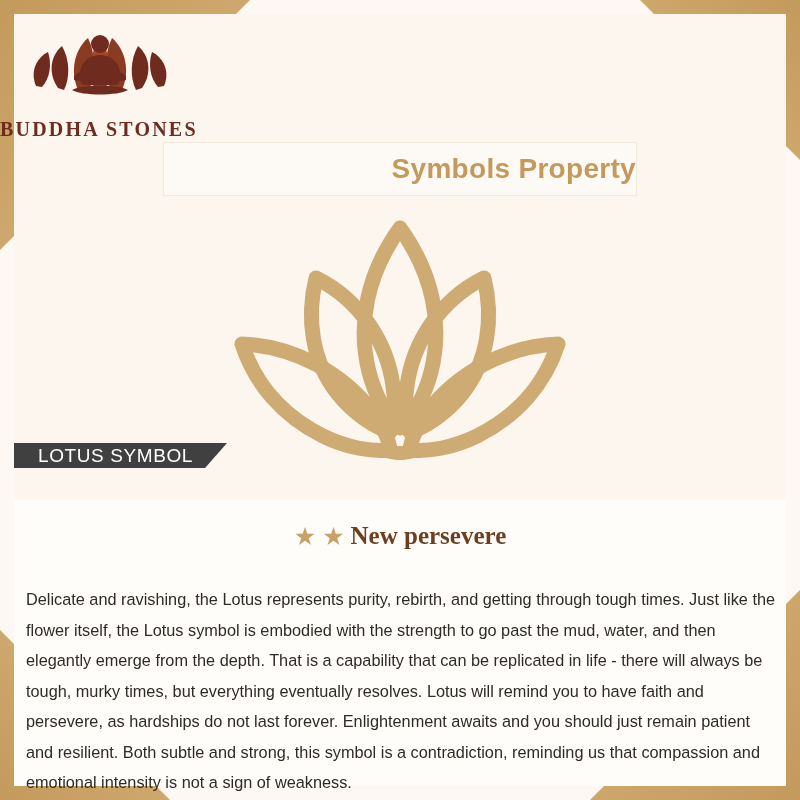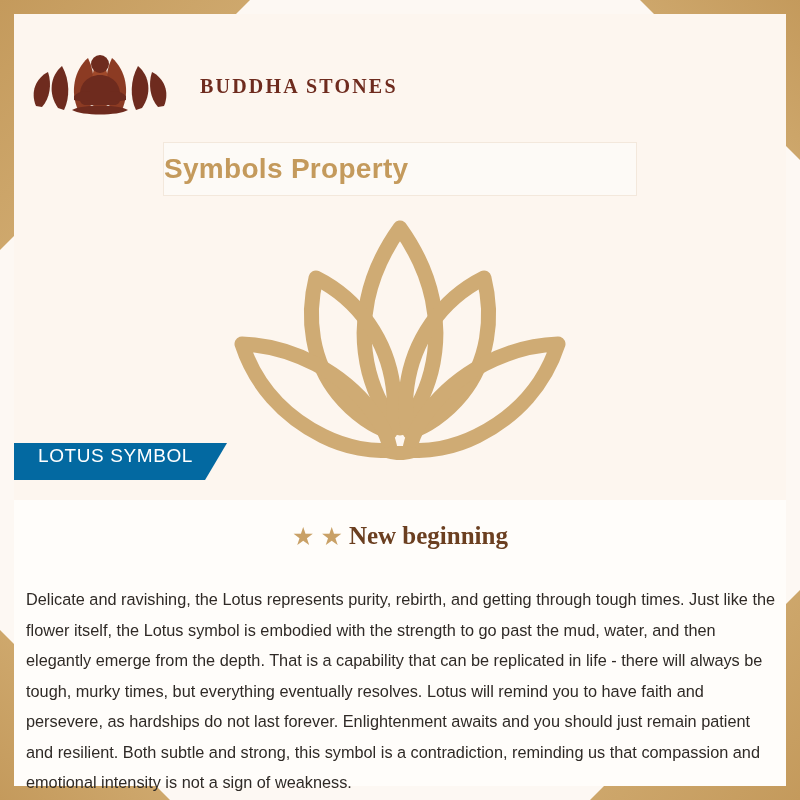--- a/index.html
+++ b/index.html
@@ -93,24 +93,24 @@
 
   .content {
     position: absolute;
     inset: 0;
     z-index: 6;
   }
 
   
   .brand {
     position: absolute;
-    top: 34px; left: 0; right: 0;
-    display: flex;
-    flex-direction: row;
-    align-items: center;
+    top: 14px; left: 0; right: 0;
+    display: flex;
+    flex-direction: column;
+    align-items: flex-start;
   }
   .brand-mark {
     width: 200px;
     height: 100px;
   }
   .brand-name {
     margin-top: 4px;
     font-size: 20px;
     font-weight: bold;
     letter-spacing: 2.2px;
@@ -121,21 +121,21 @@
   
   .title-band {
     position: absolute;
     top: 143px;
     left: 164px;
     width: 472px;
     height: 52px;
     background: #fdfaf6;
     display: flex;
     align-items: center;
-    justify-content: flex-start;
+    justify-content: flex-end;
     box-shadow: 0 0 0 1px rgba(214,193,165,0.25);
   }
   .title-band .title-text {
     font-size: 28px;
     font-weight: bold;
     color: #c49a5c;
     letter-spacing: 0.3px;
   }
 
   
@@ -150,24 +150,24 @@
     width: 430px;
     height: 300px;
   }
 
   
   .ribbon {
     position: absolute;
     left: 14px;
     top: 443px;
     height: 25px;
-    padding: 0 34px 12px 24px;
+    padding: 0 34px 0 24px;
     display: flex;
     align-items: center;
-    background: #0369a1;
+    background: #404040;
     clip-path: polygon(0 0, 100% 0, calc(100% - 22px) 100%, 0 100%);
     z-index: 7;
   }
   .ribbon-label {
     color: #ffffff;
     font-size: 19px;
     letter-spacing: 0.6px;
   }
 
   
@@ -291,19 +291,19 @@
 
     <div class="ribbon">
       <span class="ribbon-label">LOTUS SYMBOL</span>
     </div>
 
     <div class="body-panel"></div>
 
     <div class="keywords">
       <span class="kw-star">★</span>
       <span class="kw-star">★</span>
-      <span class="kw-text">New beginning</span>
+      <span class="kw-text">New persevere</span>
     </div>
 
     <p class="paragraph">Delicate and ravishing, the Lotus represents purity, rebirth, and getting through tough times. Just like the flower itself, the Lotus symbol is embodied with the strength to go past the mud, water, and then elegantly emerge from the depth. That is a capability that can be replicated in life - there will always be tough, murky times, but everything eventually resolves. Lotus will remind you to have faith and persevere, as hardships do not last forever. Enlightenment awaits and you should just remain patient and resilient. Both subtle and strong, this symbol is a contradiction, reminding us that compassion and emotional intensity is not a sign of weakness.</p>
 
   </div>
 </div>
 
 </body></html>

